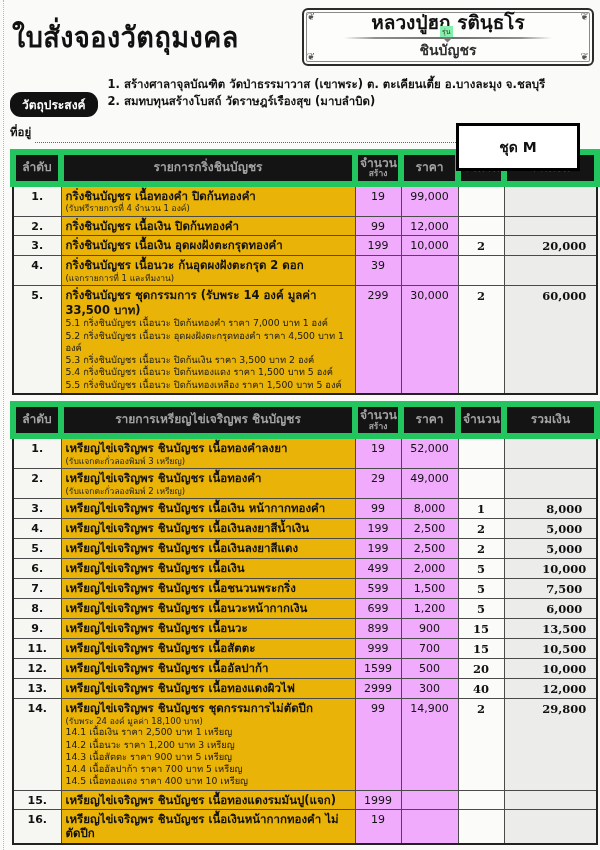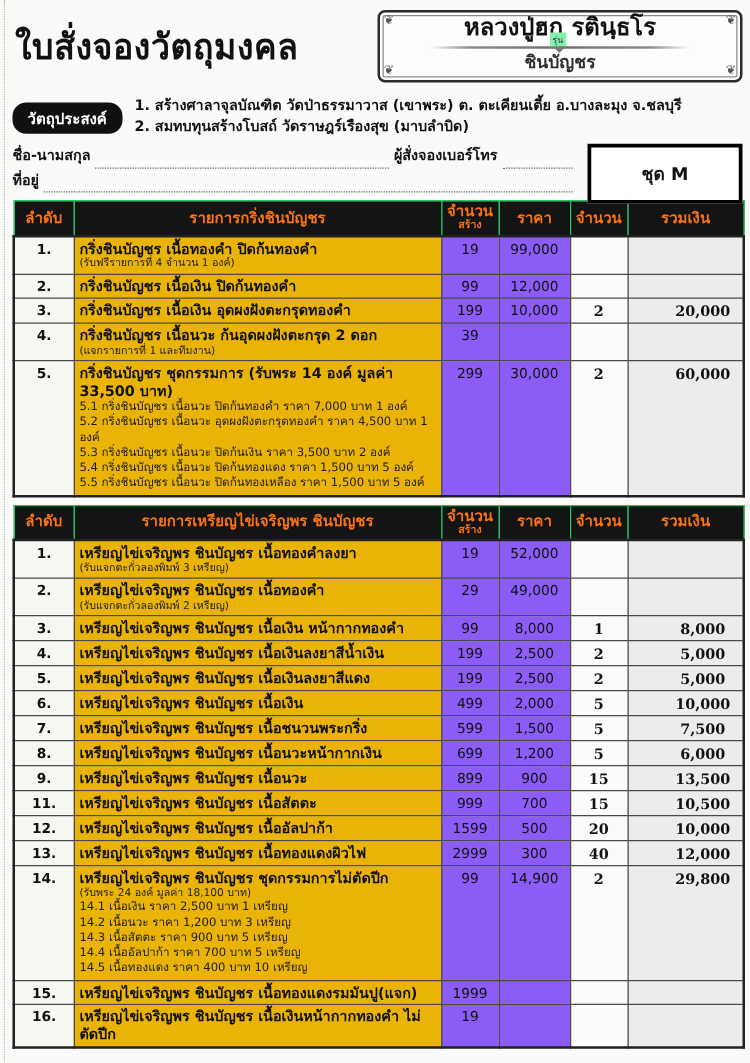--- a/index.html
+++ b/index.html
@@ -36,53 +36,53 @@
     background:linear-gradient(90deg,transparent,#8f8f8f 15%,#6f6f6f 50%,#8f8f8f 85%,transparent);}
   .flo .gem{position:absolute;left:50%;top:1px;width:7px;height:7px;margin-left:-4px;
     background:#7a7a7a;transform:rotate(45deg);}
   .flo .run{position:absolute;left:50%;top:-7px;margin-left:-8px;font-size:7px;color:#333;background:#86efac;padding:0 2px;}
   .logo-l3{font-size:14px;font-weight:700;color:#2f2f2f;line-height:1.15;}
 
   
   .purpose{display:flex;gap:10px;margin-top:4px;align-items:flex-start;}
   .purpose-badge{
     background:#111;color:#fff;font-size:12px;font-weight:700;
-    padding:3px 12px;border-radius:11px;white-space:nowrap;margin-top:6px;
+    padding:3px 12px;border-radius:11px;white-space:nowrap;margin-top:16px;
   }
   .purpose-lines{font-size:11.5px;font-weight:700;line-height:1.45;}
 
   
   .fill-rows{position:relative;margin-top:6px;padding-right:132px;}
   .fill-line{display:flex;align-items:flex-end;font-size:11.5px;font-weight:700;line-height:1.7;}
   .dots{flex:1;border-bottom:1.5px dotted #666;margin:0 4px;height:13px;}
   .dots.short{flex:0 0 56px;}
   .set-box{
-    position:absolute;right:0;top:0;width:118px;height:42px;
+    position:absolute;right:14px;top:0;width:118px;height:42px;
     border:3px solid #000;background:#fff;
     display:flex;align-items:center;justify-content:center;
     font-size:14px;font-weight:700;
   }
 
   
   table{border-collapse:collapse;table-layout:fixed;width:584px;margin-top:6px;}
   col.c1{width:48px;} col.c2{width:294px;} col.c3{width:46px;}
   col.c4{width:57px;} col.c5{width:46px;} col.c6{width:93px;}
   th{
-    background:#141414;color:#f97316;font-size:12px;font-weight:700;
-    border:1px solid #22c55e;padding:2px 2px;line-height:1.15;
+    background:#141414;color:#a3a3a3;font-size:12px;font-weight:700;
+    border:6px solid #22c55e;padding:2px 2px;line-height:1.15;
   }
   th .sm{display:block;font-size:8.5px;font-weight:700;margin-top:-1px;}
   td{border:1px solid #4a4a4a;vertical-align:top;padding:2px 4px;}
   tbody{border:2px solid #222;}
   .c-no{background:#f6f6f3;text-align:center;font-size:11px;font-weight:700;padding-top:3px;}
   .c-name{background:#eab308;}
   .c-name .nm{font-size:11.5px;font-weight:700;line-height:1.25;}
   .c-name .note{font-size:8.5px;font-weight:400;line-height:1.25;color:#222;}
   .c-name .sub{font-size:9.3px;font-weight:400;line-height:1.32;color:#1a1a1a;}
-  .c-made,.c-price{background:#8b5cf6;text-align:center;font-size:11px;padding-top:3px;}
+  .c-made,.c-price{background:#f0abfc;text-align:center;font-size:11px;padding-top:3px;}
   .c-qty{background:#fbfbf9;text-align:center;}
   .c-total{background:#ececea;text-align:center;padding-left:32px;}
   .c-qty,.c-total{
     font-family:"DejaVu Serif","Liberation Serif",serif;
     font-size:11.5px;font-weight:700;padding-top:3px;
   }
 </style>
 </head>
 <body>
 
@@ -109,27 +109,20 @@
 
   <div class="purpose">
     <div class="purpose-badge">วัตถุประสงค์</div>
     <div class="purpose-lines">
       <div>1. สร้างศาลาจุลบัณฑิต วัดป่าธรรมาวาส (เขาพระ) ต. ตะเคียนเตี้ย อ.บางละมุง จ.ชลบุรี</div>
       <div>2. สมทบทุนสร้างโบสถ์ วัดราษฎร์เรืองสุข (มาบลำบิด)</div>
     </div>
   </div>
 
   <div class="fill-rows">
-    <div class="fill-line">
-      <span>ชื่อ-นามสกุล</span>
-      <span class="dots"></span>
-      <span>ผู้สั่งจอง</span>
-      <span>เบอร์โทร</span>
-      <span class="dots short"></span>
-    </div>
     <div class="fill-line">
       <span>ที่อยู่</span>
       <span class="dots"></span>
     </div>
     <div class="set-box">ชุด M</div>
   </div>
 
   <table>
     <colgroup>
         <col class="c1">

